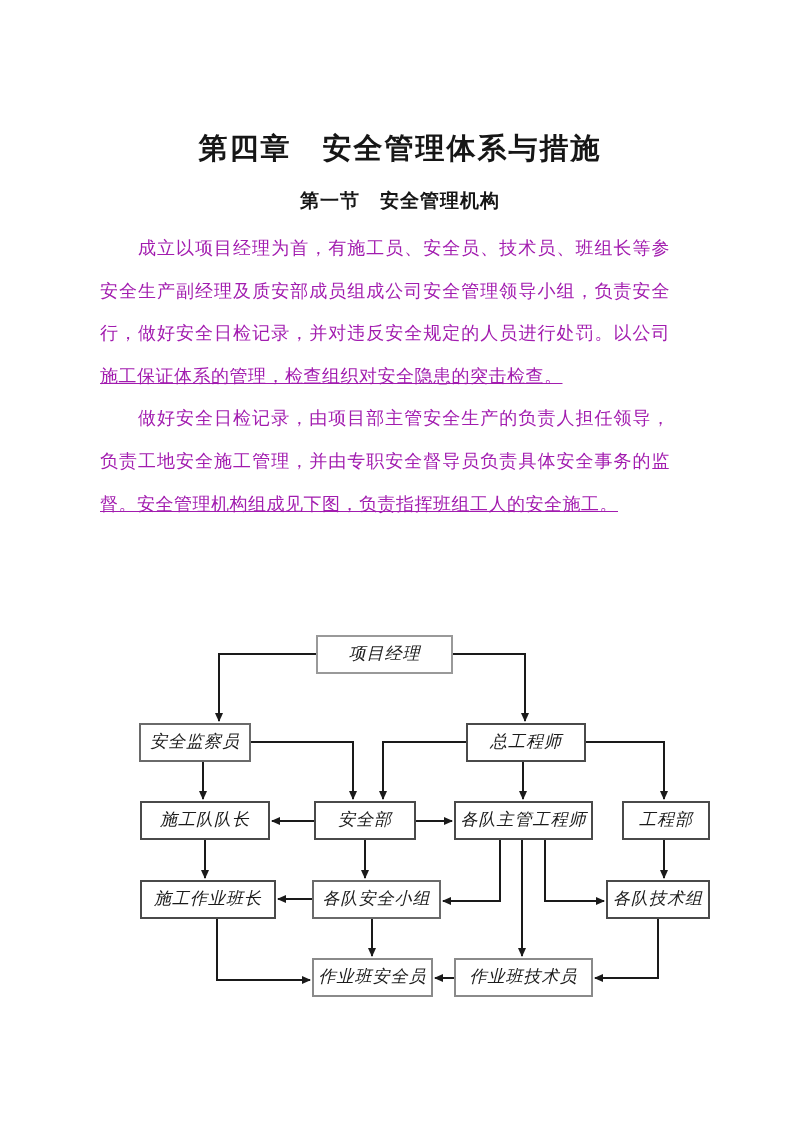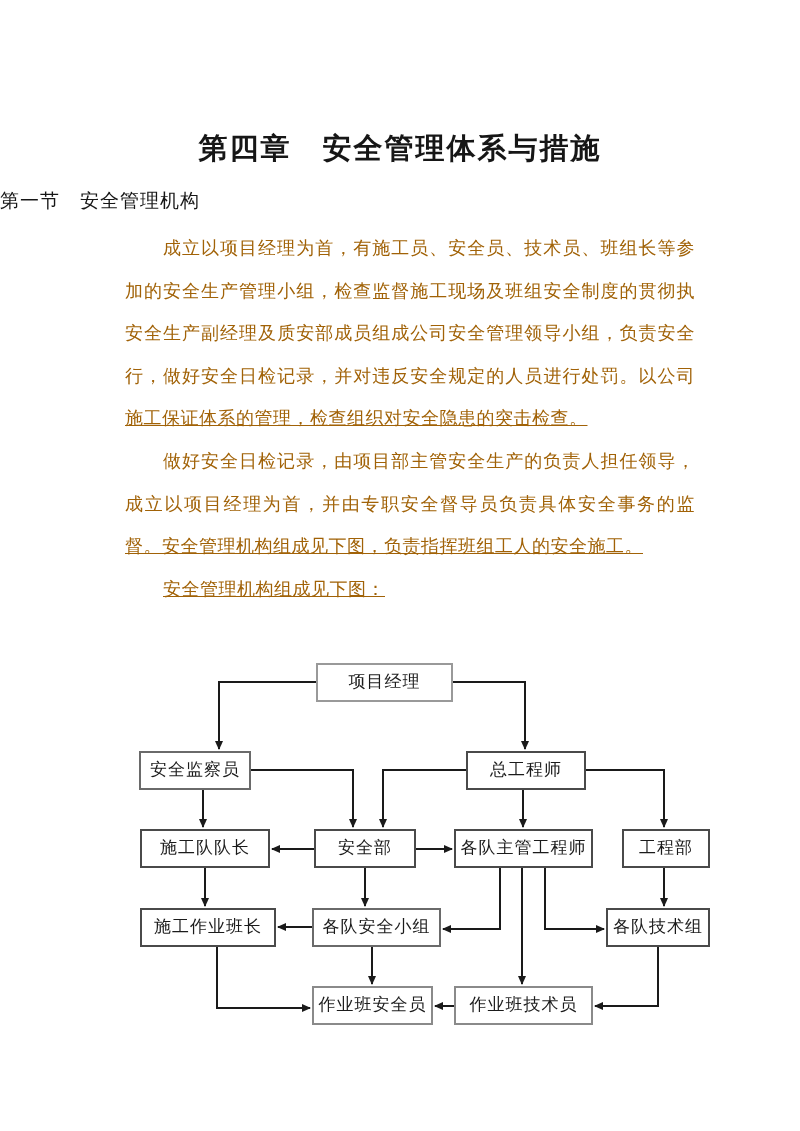--- a/index.html
+++ b/index.html
@@ -26,56 +26,57 @@
     font-size: 29px;
     font-weight: bold;
     letter-spacing: 2px;
     color: #161616;
   }
   .doc-subtitle {
     position: absolute;
     top: 163px;
     left: 0;
     width: 100%;
-    text-align: left;
+    text-align: center;
     font-size: 19px;
-    font-weight: normal;
+    font-weight: bold;
     letter-spacing: 1px;
     color: #161616;
   }
   .body-text {
     position: absolute;
     top: 202px;
-    left: 125px;
+    left: 100px;
     width: 570px;
     font-size: 18px;
-    color: #a16207;
+    color: #a21caf;
   }
   .bl {
     height: 42.6px;
     line-height: 42.6px;
     text-align: justify;
     text-align-last: justify;
     letter-spacing: 0.5px;
     overflow: hidden;
   }
   .bl.end {
     text-align-last: left;
     white-space: nowrap;
     text-decoration: underline;
   }
   .bl.indent {
     text-indent: 38px;
   }
   .org-chart-wrap {
     position: absolute;
-    top: 628px;
+    top: 600px;
     left: 0;
     width: 656px;
     height: 400px;
+    font-style: italic;
   }
   .node-label {
     font-family: "Liberation Serif", "DejaVu Serif", serif;
     font-size: 17px;
     fill: #1b1b1b;
     text-anchor: middle;
     dominant-baseline: middle;
     letter-spacing: 1px;
   }
 </style>
@@ -83,28 +84,26 @@
 <body>
 
 <div class="page">
 
   <div class="doc-title">第四章　安全管理体系与措施</div>
 
   <div class="doc-subtitle">第一节　安全管理机构</div>
 
   <div class="body-text">
     <div class="bl indent">成立以项目经理为首，有施工员、安全员、技术员、班组长等参</div>
-    <div class="bl">加的安全生产管理小组，检查监督施工现场及班组安全制度的贯彻执</div>
     <div class="bl">安全生产副经理及质安部成员组成公司安全管理领导小组，负责安全</div>
     <div class="bl">行，做好安全日检记录，并对违反安全规定的人员进行处罚。以公司</div>
     <div class="bl end">施工保证体系的管理，检查组织对安全隐患的突击检查。</div>
     <div class="bl indent">做好安全日检记录，由项目部主管安全生产的负责人担任领导，</div>
-    <div class="bl">成立以项目经理为首，并由专职安全督导员负责具体安全事务的监</div>
+    <div class="bl">负责工地安全施工管理，并由专职安全督导员负责具体安全事务的监</div>
     <div class="bl end">督。安全管理机构组成见下图，负责指挥班组工人的安全施工。</div>
-    <div class="bl indent end">安全管理机构组成见下图：</div>
   </div>
 
   <div class="org-chart-wrap">
     <svg id="org-chart" width="800" height="400" viewBox="0 0 800 400" xmlns="http://www.w3.org/2000/svg">
       <defs>
         <marker id="arrowhead" markerWidth="9" markerHeight="8" refX="8" refY="4" orient="auto" markerUnits="userSpaceOnUse">
           <path d="M0,0 L9,4 L0,8 Z" fill="#1a1a1a"></path>
         </marker>
       </defs>
     <polyline points="317,29 219,29 219,96" fill="none" stroke="#1a1a1a" stroke-width="2" marker-end="url(#arrowhead)"></polyline>

